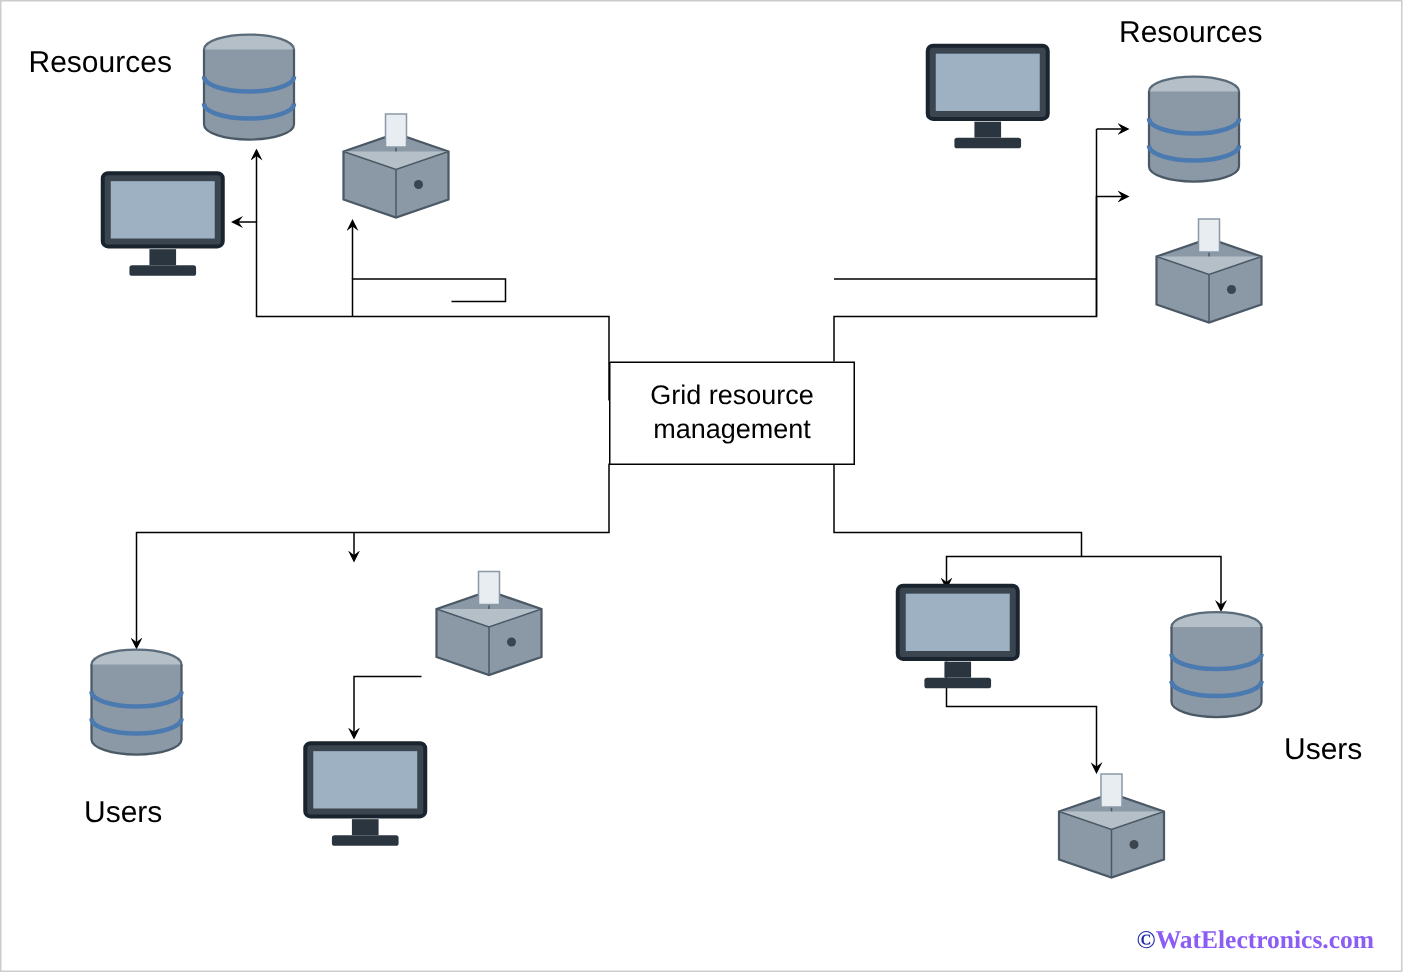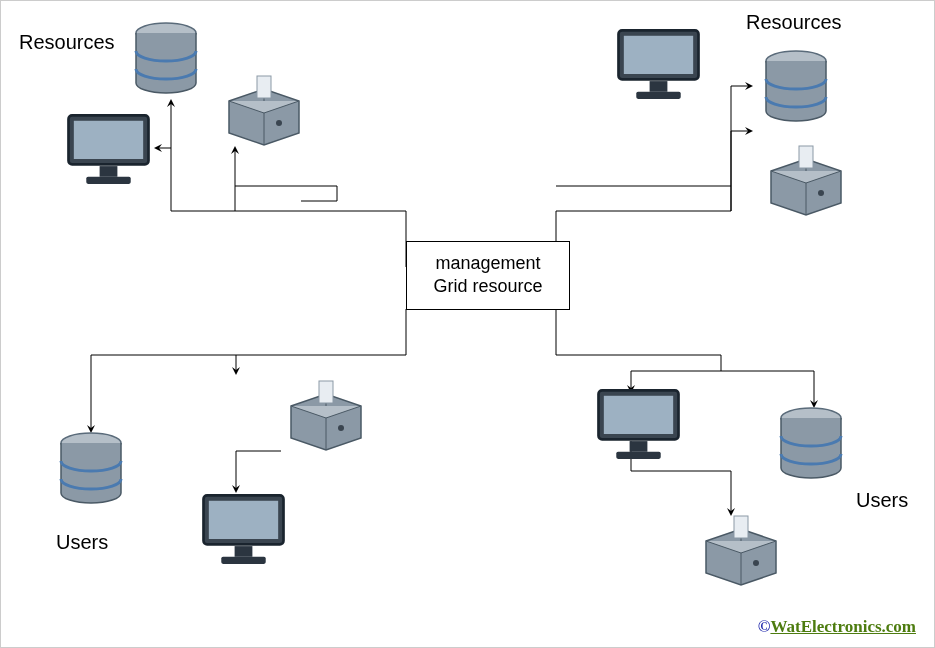--- a/index.html
+++ b/index.html
@@ -21,21 +21,21 @@
     }
     .watermark {
       position: absolute;
       bottom: 10px;
       right: 18px;
       font-size: 17px;
       font-weight: bold;
       font-family: "Times New Roman", serif;
     }
     .watermark .copy { color: #232bad; }
-    .watermark .site { color: #4d7c0f; text-decoration: underline; }
+    .watermark .site { color: #8b5cf6; }
     .center-box {
       position: absolute;
       border: 1px solid #000;
       background: #fff;
       padding: 10px 16px;
       font-size: 18px;
       text-align: center;
       line-height: 1.3;
     }
     svg.wires {
@@ -78,22 +78,22 @@
     <polyline points="405,308 405,354 90,354 90,430" fill="none" stroke="#000" marker-end="url(#ah)"></polyline>
     <polyline points="235,354 235,372" fill="none" stroke="#000" marker-end="url(#ah)"></polyline>
     <polyline points="280,450 235,450 235,490" fill="none" stroke="#000" marker-end="url(#ah)"></polyline>
 
     <polyline points="555,308 555,354 720,354 720,370 630,370 630,390" fill="none" stroke="#000" marker-end="url(#ah)"></polyline>
     <polyline points="720,370 813,370 813,405" fill="none" stroke="#000" marker-end="url(#ah)"></polyline>
     <polyline points="630,440 630,470 730,470 730,513" fill="none" stroke="#000" marker-end="url(#ah)"></polyline>
   </svg>
 
   <div class="center-box" style="left:405px; top:240px; width:130px;">
+    <div>Grid resource</div>
     <div>management</div>
-    <div>Grid resource</div>
   </div>
 
   <div class="label" style="left:18px; top:30px;">Resources</div>
   <div class="label" style="left:745px; top:10px;">Resources</div>
   <div class="label" style="left:55px; top:530px;">Users</div>
   <div class="label" style="left:855px; top:488px;">Users</div>
 
   <div class="node" style="left:60px; top:110px; width:95px; height:80px;">
     <svg viewBox="0 0 100 90" width="95" height="80">
       <rect x="5" y="5" width="90" height="55" rx="4" fill="#3a4550" stroke="#1a242e" stroke-width="3"></rect>

